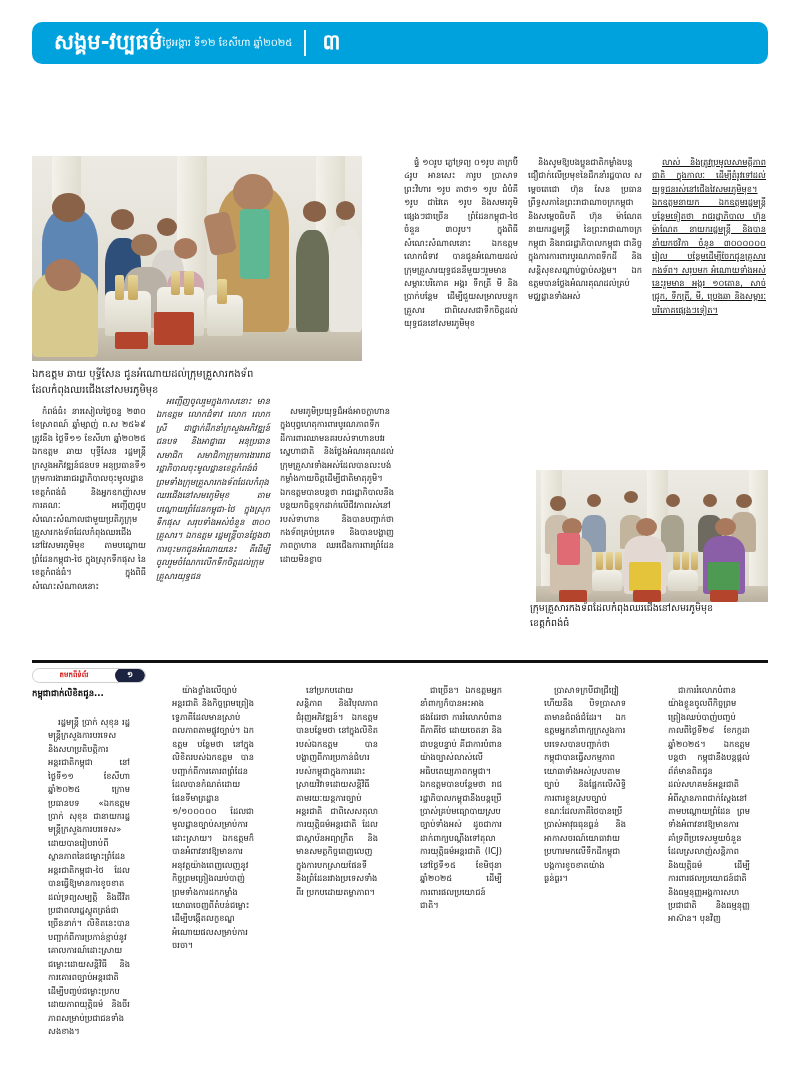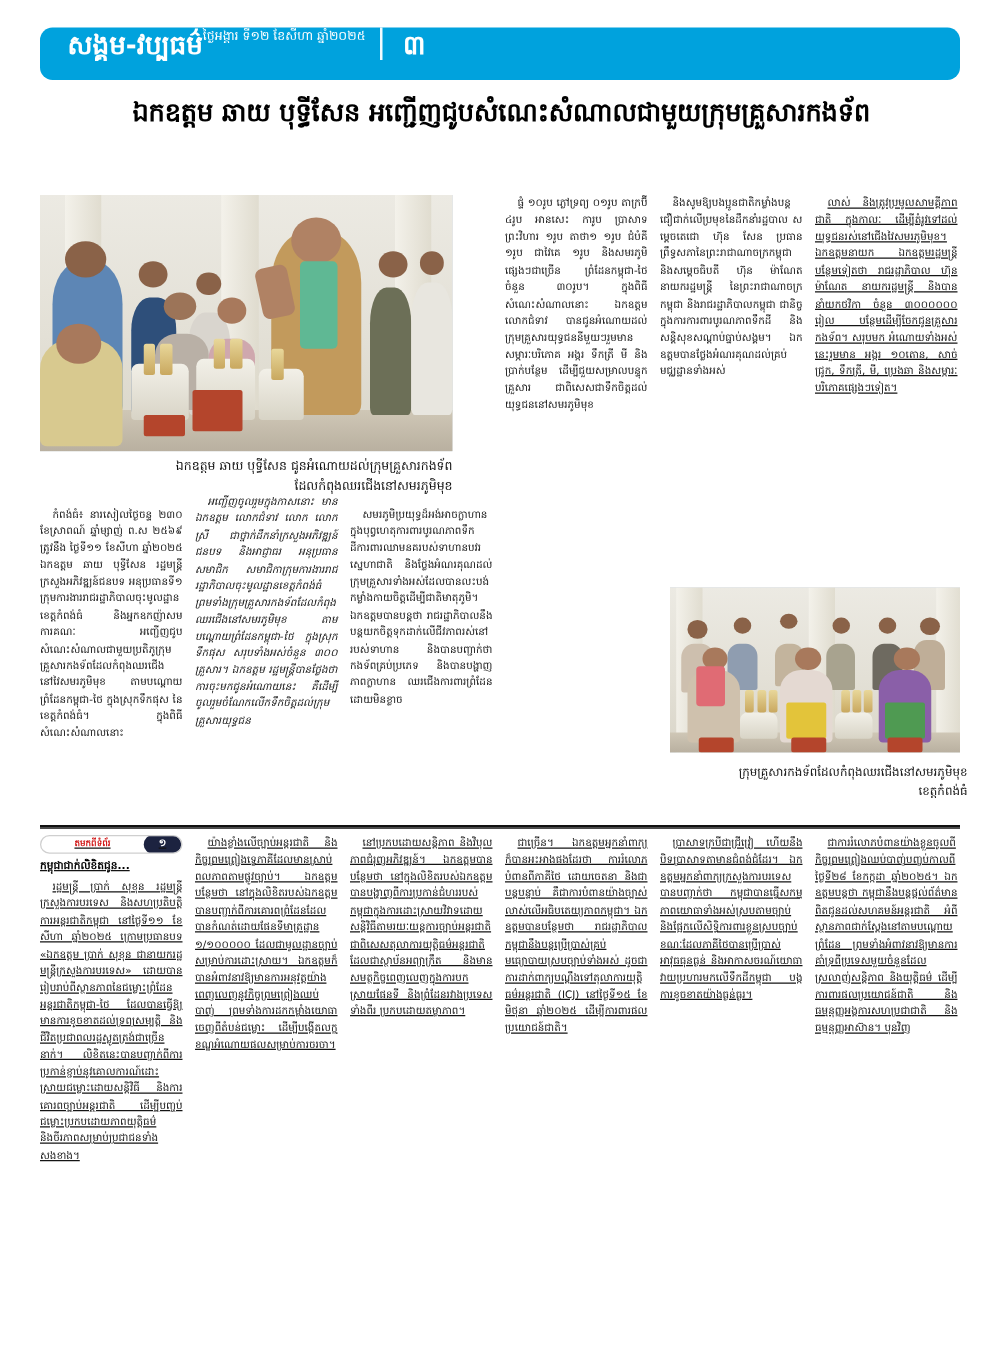--- a/index.html
+++ b/index.html
@@ -19,20 +19,21 @@
   
   .masthead {
     position: absolute;
     left: 32px;
     top: 22px;
     width: 736px;
     height: 42px;
     background: #00A2DD;
     border-radius: 10px;
     display: flex;
+    align-items: center;
     box-sizing: border-box;
   }
   .masthead-section {
     flex: 0 0 auto;
     padding-left: 22px;
     color: #ffffff;
     font-size: 21px;
     font-weight: bold;
     letter-spacing: 0px;
     white-space: nowrap;
@@ -105,42 +106,42 @@
     width: 330px;
     height: 205px;
     overflow: hidden;
     background: #c8cdd2;
   }
   .photo-caption-main {
     position: absolute;
     left: 0px;
     top: 214px;
     width: 330px;
-    text-align: right;
+    text-align: left;
     font-size: 10px;
     line-height: 1.55;
     color: #111;
   }
 
   
   .photo-second {
     position: absolute;
     left: 504px;
     top: 318px;
     width: 232px;
     height: 132px;
     overflow: hidden;
     background: #c8cdd2;
   }
   .photo-caption-second {
     position: absolute;
     left: 498px;
-    top: 460px;
+    top: 450px;
     width: 244px;
-    text-align: right;
+    text-align: left;
     font-size: 9.5px;
     line-height: 1.55;
     color: #111;
     font-family: Liberation Mono, monospace;
   }
 
   
   .ucol {
     position: absolute;
     font-size: 8.3px;
@@ -174,23 +175,22 @@
   }
   .lcol {
     position: absolute;
     top: 0;
     width: 114px;
     font-size: 8.3px;
     line-height: 1.62;
     text-align: justify;
     color: #141414;
     word-break: break-word;
-    text-decoration: underline;
-  }
-  .lcol p { margin: 0; text-indent: 10px; }
+  }
+  .lcol p { margin: 16px; text-indent: 10px; }
 
   
   .jump-badge {
     display: flex;
     align-items: center;
     width: 114px;
     height: 15px;
     border: 1px solid #cfcfcf;
     border-radius: 9px;
     box-sizing: border-box;
@@ -242,21 +242,20 @@
 <body>
 
 <div class="masthead">
   <div class="masthead-section">សង្គម-វប្បធម៌</div>
   <div class="masthead-date">ថ្ងៃអង្គារ ទី១២ ខែសីហា ឆ្នាំ២០២៥</div>
   <div class="masthead-divider"></div>
   <div class="masthead-pageno">៣</div>
 </div>
 
 <div class="headline">
-  <span class="headline-line">ឯកឧត្តម ឆាយ បុទ្ធីសែន អញ្ជើញជូបសំណេះសំណាលជាមួយក្រុមគ្រួសារកងទ័ព</span>
 </div>
 
 <div class="upper">
 
   <div class="photo-main">
     <div class="scene">
       <div class="wall"></div>
       <div class="pillar" style="left:6%"></div>
       <div class="pillar" style="left:44%"></div>
       <div class="pillar" style="left:86%"></div>

